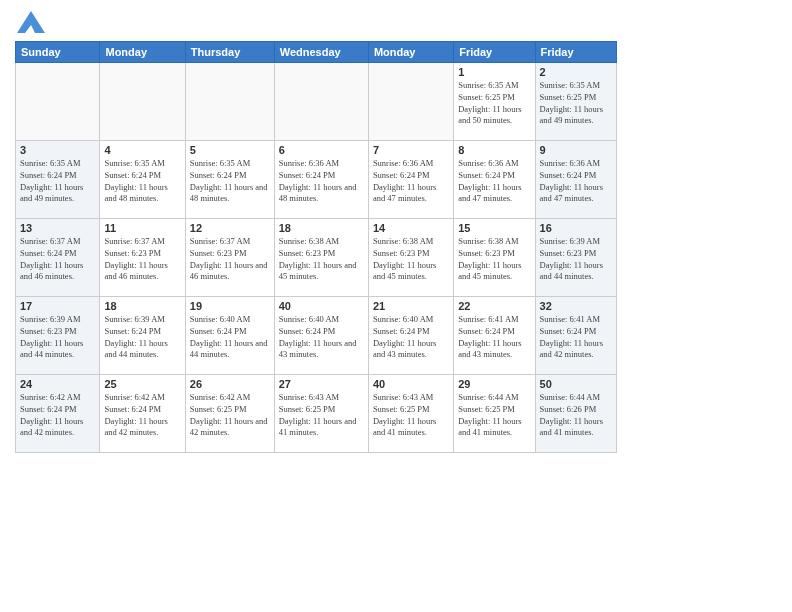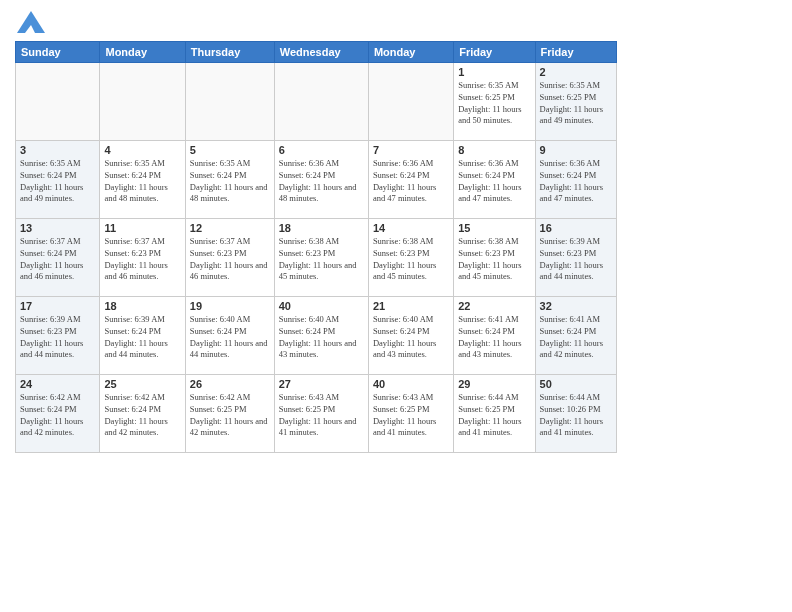--- a/index.html
+++ b/index.html
@@ -267,19 +267,19 @@
           </td>
           <td>
             <span class="day-num">29</span>
             <div class="day-info">Sunrise: 6:44 AM
 Sunset: 6:25 PM
 Daylight: 11 hours and 41 minutes.</div>
           </td>
           <td class="shade">
             <span class="day-num">50</span>
             <div class="day-info">Sunrise: 6:44 AM
-Sunset: 10:26 PM
+Sunset: 6:26 PM
 Daylight: 11 hours and 41 minutes.</div>
           </td>
         </tr>
       </tbody>
   </table>
 </div>
 
 </body></html>

